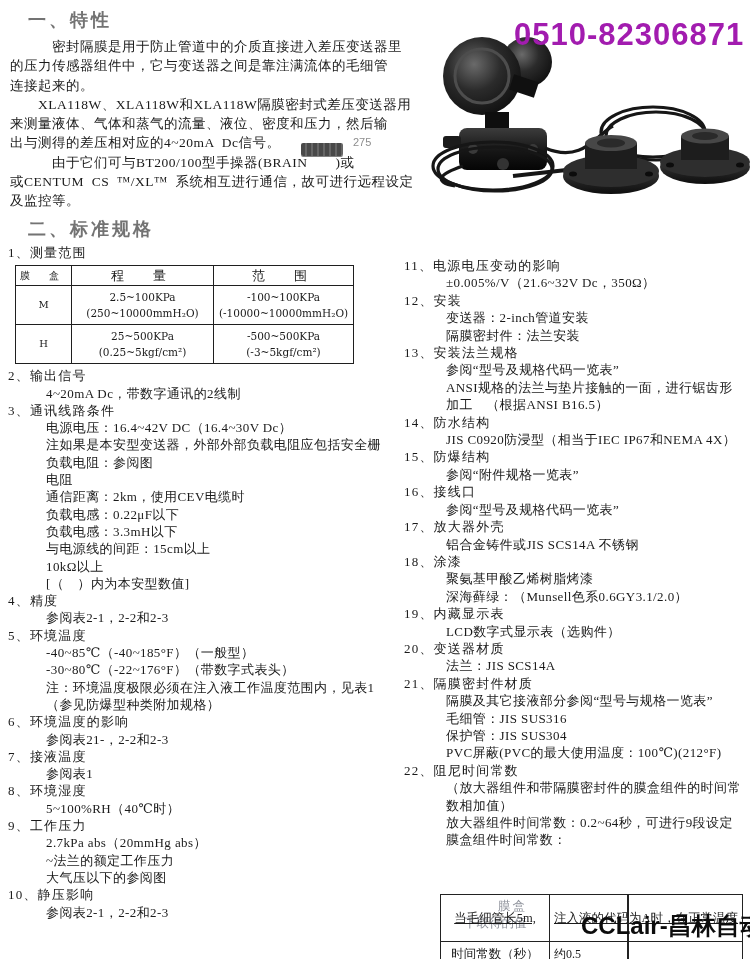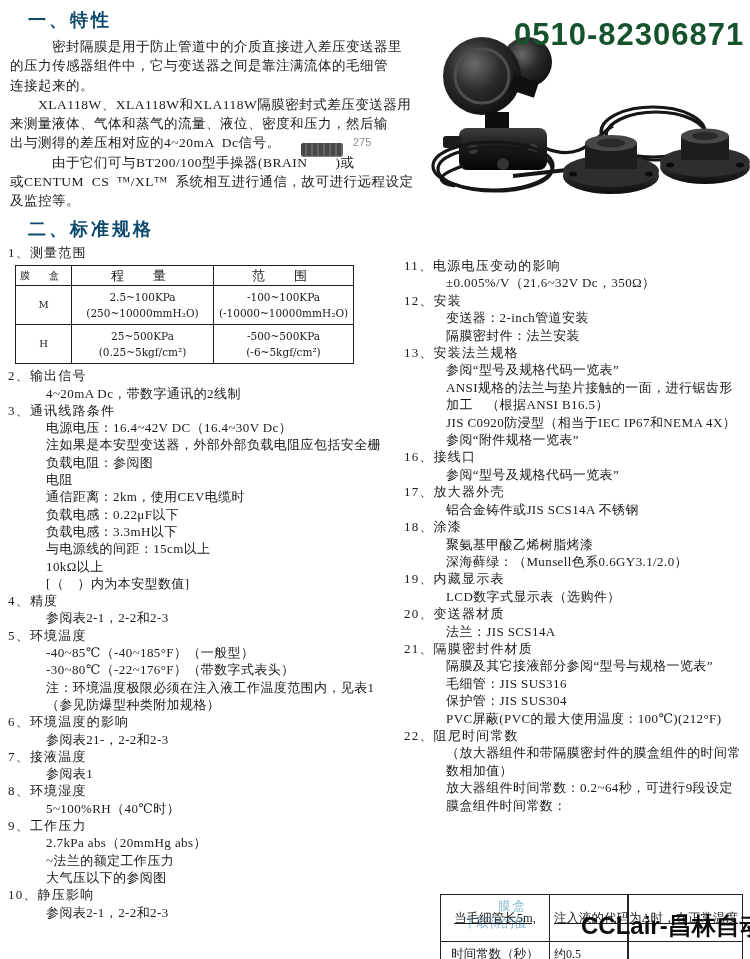--- a/index.html
+++ b/index.html
@@ -2,32 +2,32 @@
 <html><head>
 <meta charset="utf-8">
 <style>
   html,body{margin:0;padding:0;background:#e8e8e8;}
   .page{
     position:relative;width:750px;height:959px;margin:0 auto;background:#ffffff;
     overflow:hidden;font-family:"Liberation Serif","DejaVu Serif",serif;color:#1a1a1a;
   }
   .h-sec{
     position:absolute;font-family:"Liberation Sans","DejaVu Sans",sans-serif;
-    font-weight:bold;font-size:18px;letter-spacing:3px;color:#0c4a6e;
+    font-weight:bold;font-size:18px;letter-spacing:3px;color:#737373;
   }
   .h1{left:28px;top:8px;}
   .h2{left:28px;top:217px;}
   .features{
     position:absolute;left:10px;top:37px;width:420px;
     font-size:13.5px;line-height:19.3px;letter-spacing:0.5px;white-space:pre;
   }
   .phone{
     position:absolute;left:514px;top:17px;
     font-family:"Liberation Sans","DejaVu Sans",sans-serif;font-weight:bold;
-    font-size:31px;color:#14532d;letter-spacing:1px;z-index:4;
+    font-size:31px;color:#a21caf;letter-spacing:1px;z-index:4;
   }
   .page-marker{
     position:absolute;left:353px;top:136px;font-size:11px;color:#8d8d8d;
     font-family:"Liberation Sans",sans-serif;z-index:3;
   }
   .smudge{
     position:absolute;left:301px;top:143px;width:42px;height:13px;border-radius:2px;
     background:repeating-linear-gradient(90deg,#3a3a3a 0 4px,#5a5a5a 4px 6px);
     box-shadow:0 1px 0 #777;opacity:.92;z-index:2;
   }
@@ -55,21 +55,21 @@
   .btm-table{
     position:absolute;left:440px;top:894px;border-collapse:collapse;table-layout:fixed;
     font-size:12.5px;z-index:2;background:transparent;
   }
   .btm-table td{border:1.7px solid #222;padding:7px 4px;white-space:nowrap;overflow:visible;text-decoration:underline;}
   .btm-table .bc1{width:100px;text-align:center;}
   .btm-table .bc2{width:168px;}
   .btm-table .br1 td{height:32px;}
   .btm-table .br2 td{height:38px;vertical-align:top;padding-top:4px;}
   .btm-extra-line{position:absolute;left:627px;top:894px;width:2px;height:65px;background:#222;z-index:2;}
-  .ghost{position:absolute;color:#0369a1;opacity:.5;font-size:12.5px;z-index:1;}
+  .ghost{position:absolute;color:#0f172a;opacity:.5;font-size:12.5px;z-index:1;}
   .ghost-capsule{left:498px;top:898px;letter-spacing:2px;}
   .ghost-note{left:464px;top:915px;}
   .btm-val{padding-left:44px;font-size:12px;}
   .watermark{
     position:absolute;left:581px;top:910px;z-index:6;
     font-family:"Liberation Sans","DejaVu Sans",sans-serif;font-weight:bold;
     font-size:24px;color:#0c0c0c;letter-spacing:0px;white-space:nowrap;
   }
 </style>
 </head>
@@ -179,21 +179,21 @@
               </td>
             </tr>
             <tr>
               <td class="c1">H</td>
               <td class="c2">
                 <div>25~500KPa</div>
                 <div>(0.25~5kgf/cm²)</div>
               </td>
               <td class="c3">
                 <div>-500~500KPa</div>
-                <div>(-6~5kgf/cm²)</div>
+                <div>(-3~5kgf/cm²)</div>
               </td>
             </tr>
           </tbody>
       </table>
     </div>
     <div id="left-rest">
         <div class="spec-item">
           <div class="spec-label">2、输出信号</div>
           <div class="spec-line">4~20mA  Dc，带数字通讯的2线制</div>
         </div>
@@ -256,23 +256,25 @@
         <div class="spec-line">变送器：2-inch管道安装</div>
         <div class="spec-line">隔膜密封件：法兰安装</div>
       </div>
       <div class="spec-item">
         <div class="spec-label">13、安装法兰规格</div>
         <div class="spec-line">参阅“型号及规格代码一览表”</div>
         <div class="spec-line">ANSI规格的法兰与垫片接触的一面，进行锯齿形</div>
         <div class="spec-line">加工　（根据ANSI  B16.5）</div>
       </div>
       <div class="spec-item">
+        <div class="spec-label">14、防水结构</div>
         <div class="spec-line">JIS  C0920防浸型（相当于IEC  IP67和NEMA  4X）</div>
       </div>
       <div class="spec-item">
+        <div class="spec-label">15、防爆结构</div>
         <div class="spec-line">参阅“附件规格一览表”</div>
       </div>
       <div class="spec-item">
         <div class="spec-label">16、接线口</div>
         <div class="spec-line">参阅“型号及规格代码一览表”</div>
       </div>
       <div class="spec-item">
         <div class="spec-label">17、放大器外壳</div>
         <div class="spec-line">铝合金铸件或JIS   SCS14A  不锈钢</div>
       </div>

